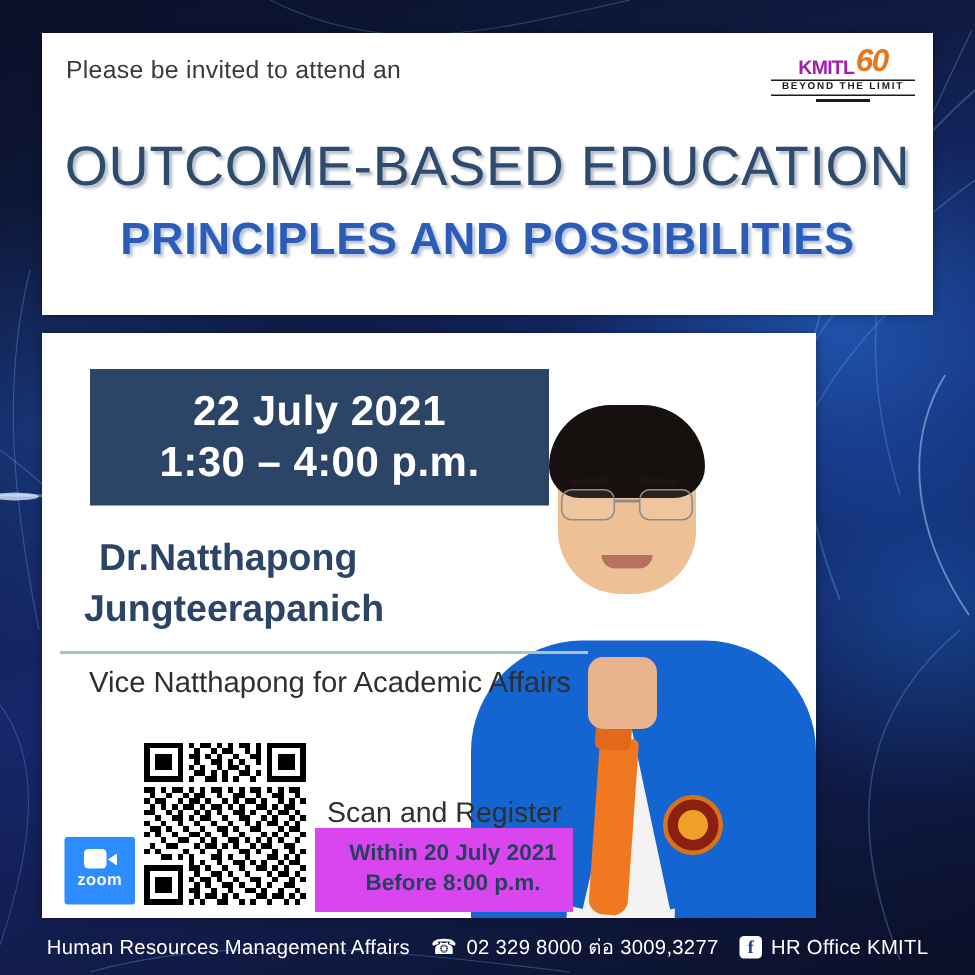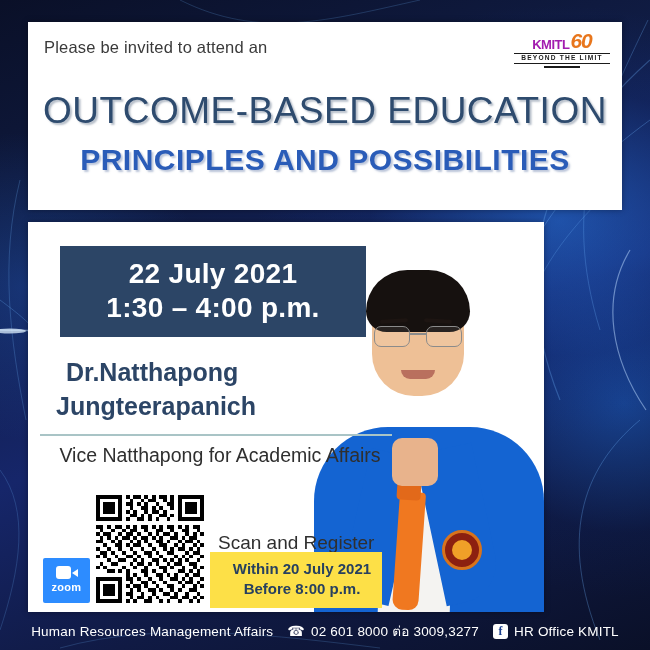--- a/index.html
+++ b/index.html
@@ -196,21 +196,21 @@
     position: absolute;
     left: 190px; top: 292px;
     font-size: 19px;
     color: #2f2f2f;
     margin-top: 18px;
   }
   .deadline-box {
     position: absolute;
     left: 182px; top: 330px;
     width: 172px;
-    background: #fde047;
+    background: #d946ef;
     color: #27405f;
     font-weight: bold;
     font-size: 15px;
     text-align: center;
     padding: 7px 4px 8px 16px;
     box-sizing: border-box;
     line-height: 1.35;
   }
 
   
@@ -707,21 +707,21 @@
       <div>Before 8:00 p.m.</div>
     </div>
   </div>
 
   <div id="footer">
     <span class="f-item">
       <span>Human Resources Management Affairs</span>
     </span>
     <span class="f-item">
       <span class="phone-icon">☎</span>
-      <span>02 601 8000 ต่อ 3009,3277</span>
+      <span>02 329 8000 ต่อ 3009,3277</span>
     </span>
     <span class="f-item">
       <span class="fb-icon">f</span>
       <span>HR Office KMITL</span>
     </span>
   </div>
 
 </div>
 
 </body></html>

